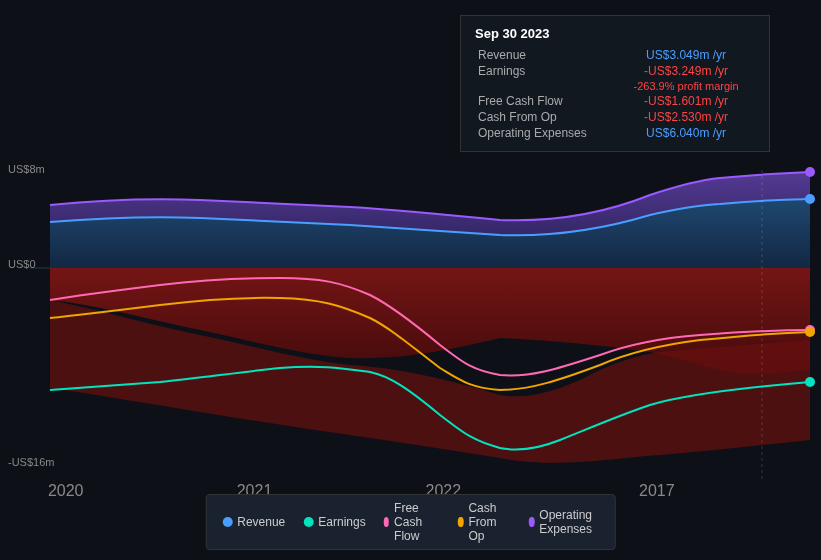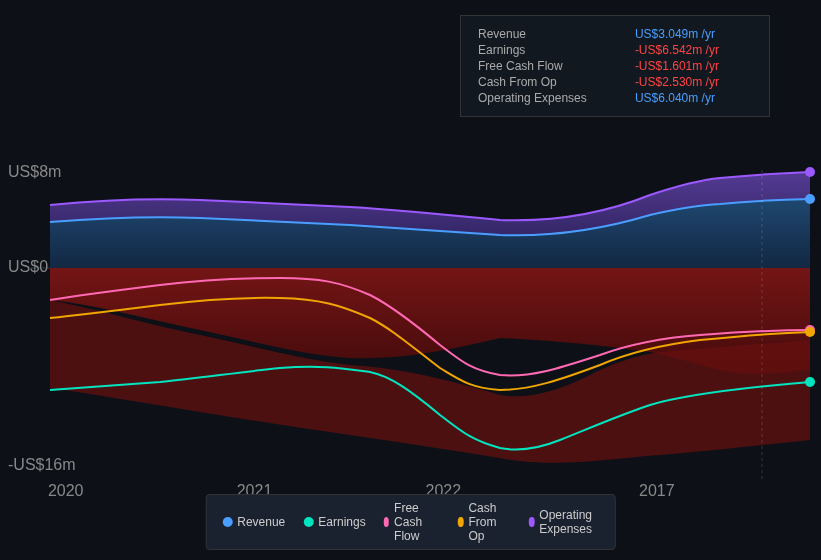--- a/index.html
+++ b/index.html
@@ -42,30 +42,30 @@
       font-size: 12px;
     }
     #tooltip table td {
       padding: 1px 3px;
     }
     #tooltip table td:first-child {
       color: #aaa;
     }
     #tooltip table td:last-child {
       color: #4a9eff;
-      text-align: left;
+      text-align: center;
     }
     .val-red { color: #ff4444 !important; }
     .val-profit { color: #ff4444 !important; font-size: 11px; }
 
     
     .y-label {
       position: absolute;
       left: 8px;
-      font-size: 16px;
+      font-size: 11px;
       color: #888;
     }
 
     
     .x-label {
       position: absolute;
       bottom: 60px;
       font-size: 16px;
       color: #888;
       transform: translateX(-50%);
@@ -279,29 +279,34 @@
   <div class="y-label" style="top: 163px;">US$8m</div>
   <div class="y-label" style="top: 258px;">US$0</div>
   <div class="y-label" style="top: 456px; text-align: center;">-US$16m</div>
 
   <div class="x-label" style="left: 8%;">2020</div>
   <div class="x-label" style="left: 31%;">2021</div>
   <div class="x-label" style="left: 54%;">2022</div>
   <div class="x-label" style="left: 80%;">2017</div>
 
   <div id="tooltip">
+    <div class="tooltip-date">Sep 30 2023</div>
     <table>
       <tbody>
           <tr>
         <td>Revenue</td>
         <td style="color:#4a9eff">US$3.049m /yr</td>
       </tr>
       <tr>
         <td>Earnings</td>
-        <td class="val-red">-US$6.542m /yr</td>
+        <td class="val-red">-US$3.249m /yr</td>
+      </tr>
+      <tr>
+        <td></td>
+        <td class="val-profit">-263.9% profit margin</td>
       </tr>
       <tr>
         <td>Free Cash Flow</td>
         <td class="val-red">-US$1.601m /yr</td>
       </tr>
       <tr>
         <td>Cash From Op</td>
         <td class="val-red">-US$2.530m /yr</td>
       </tr>
       <tr>

